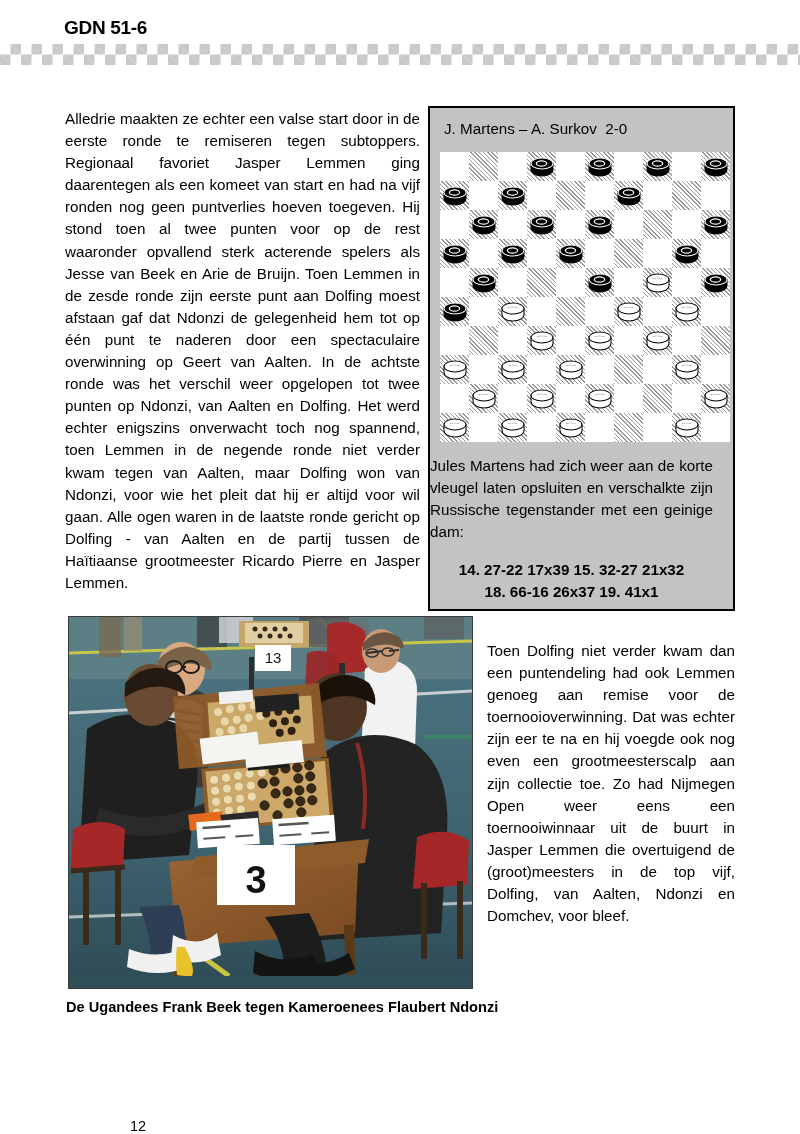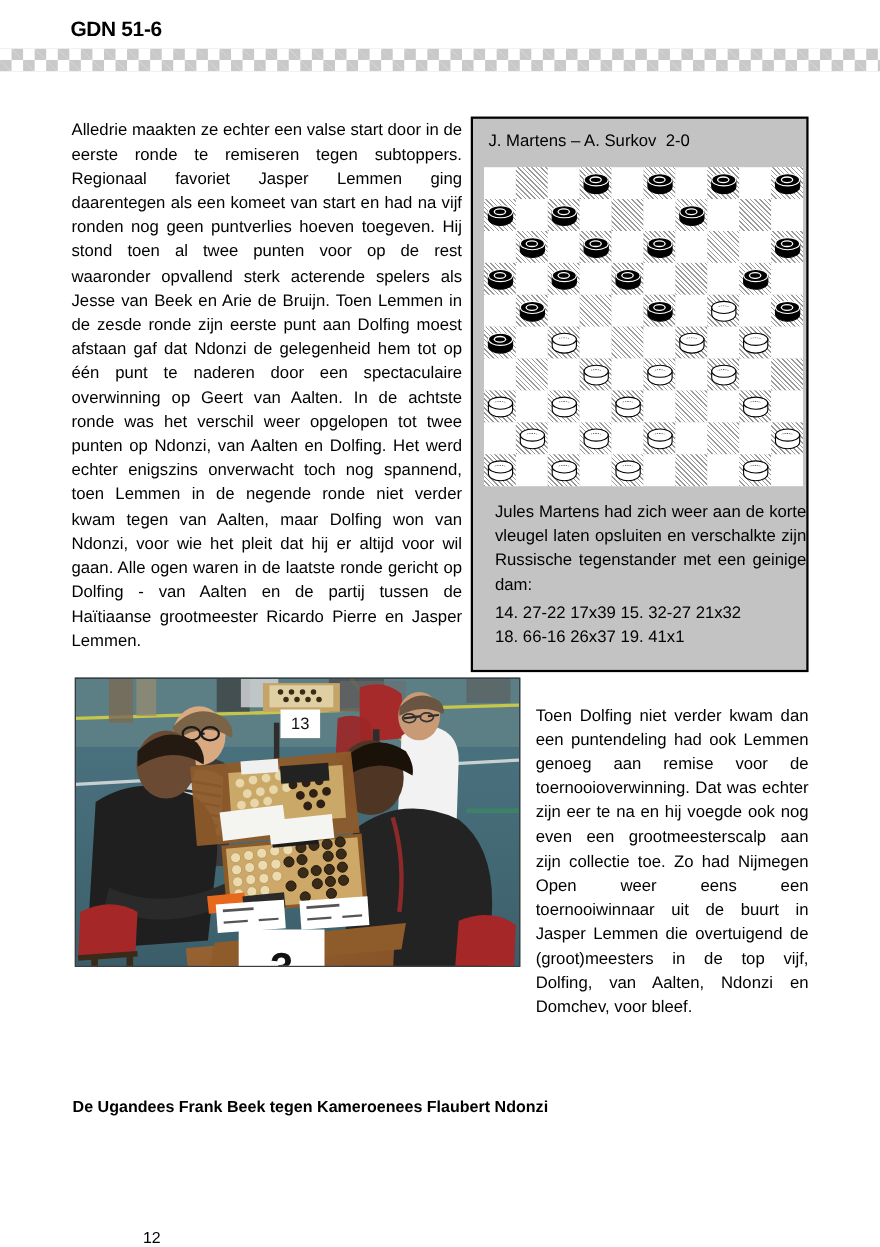--- a/index.html
+++ b/index.html
@@ -170,44 +170,44 @@
     transform: translate(-50%,-50%);
     width: 11px; height: 4px;
     border-radius: 50%;
     background: #ffffff;
     border-top: 1px dotted #555555;
     box-sizing: border-box;
   }
 
   .diagram-caption {
     position: absolute;
-    left: 20px;
+    left: 0;
     top: 347px;
     width: 283px;
     font-size: 15.2px;
     line-height: 22px;
     text-align: justify;
     text-justify: inter-word;
     font-family: "Liberation Sans", sans-serif;
   }
   .diagram-moves {
-    margin-top: 4px;
-    font-weight: normal;
-    text-align: left;
+    margin-top: 16px;
+    font-weight: bold;
+    text-align: center;
     line-height: 22px;
   }
   .diagram-moves div { white-space: pre; }
 
   
   .photo-frame {
     position: absolute;
     left: 68px;
     top: 616px;
     width: 405px;
-    height: 263px;
+    height: 373px;
     border: 1px solid #3b3b3b;
     box-sizing: border-box;
     overflow: hidden;
     background: #2f4f57;
     text-align: right;
   }
   .photo-svg { display: block; }
 
   .photo-caption {
     position: absolute;

